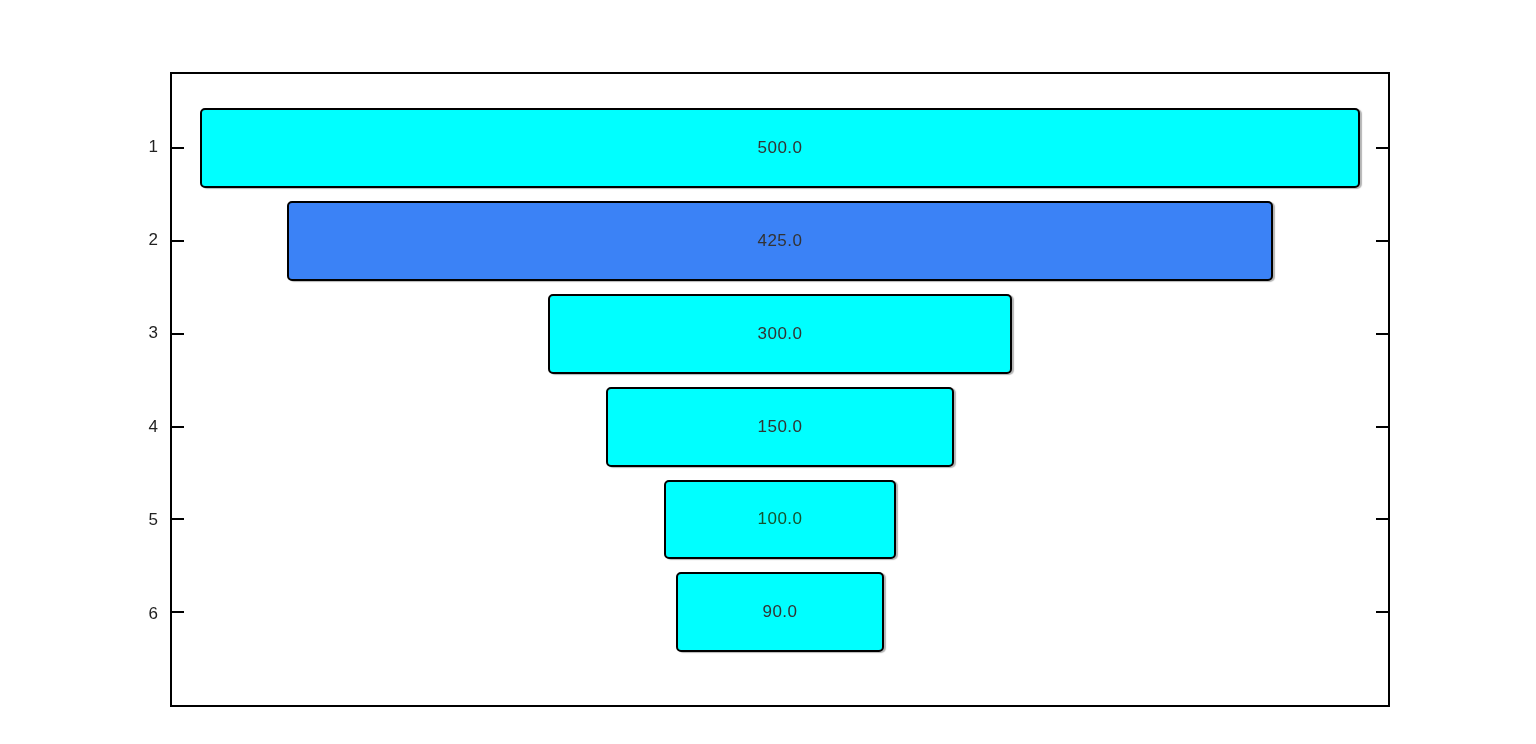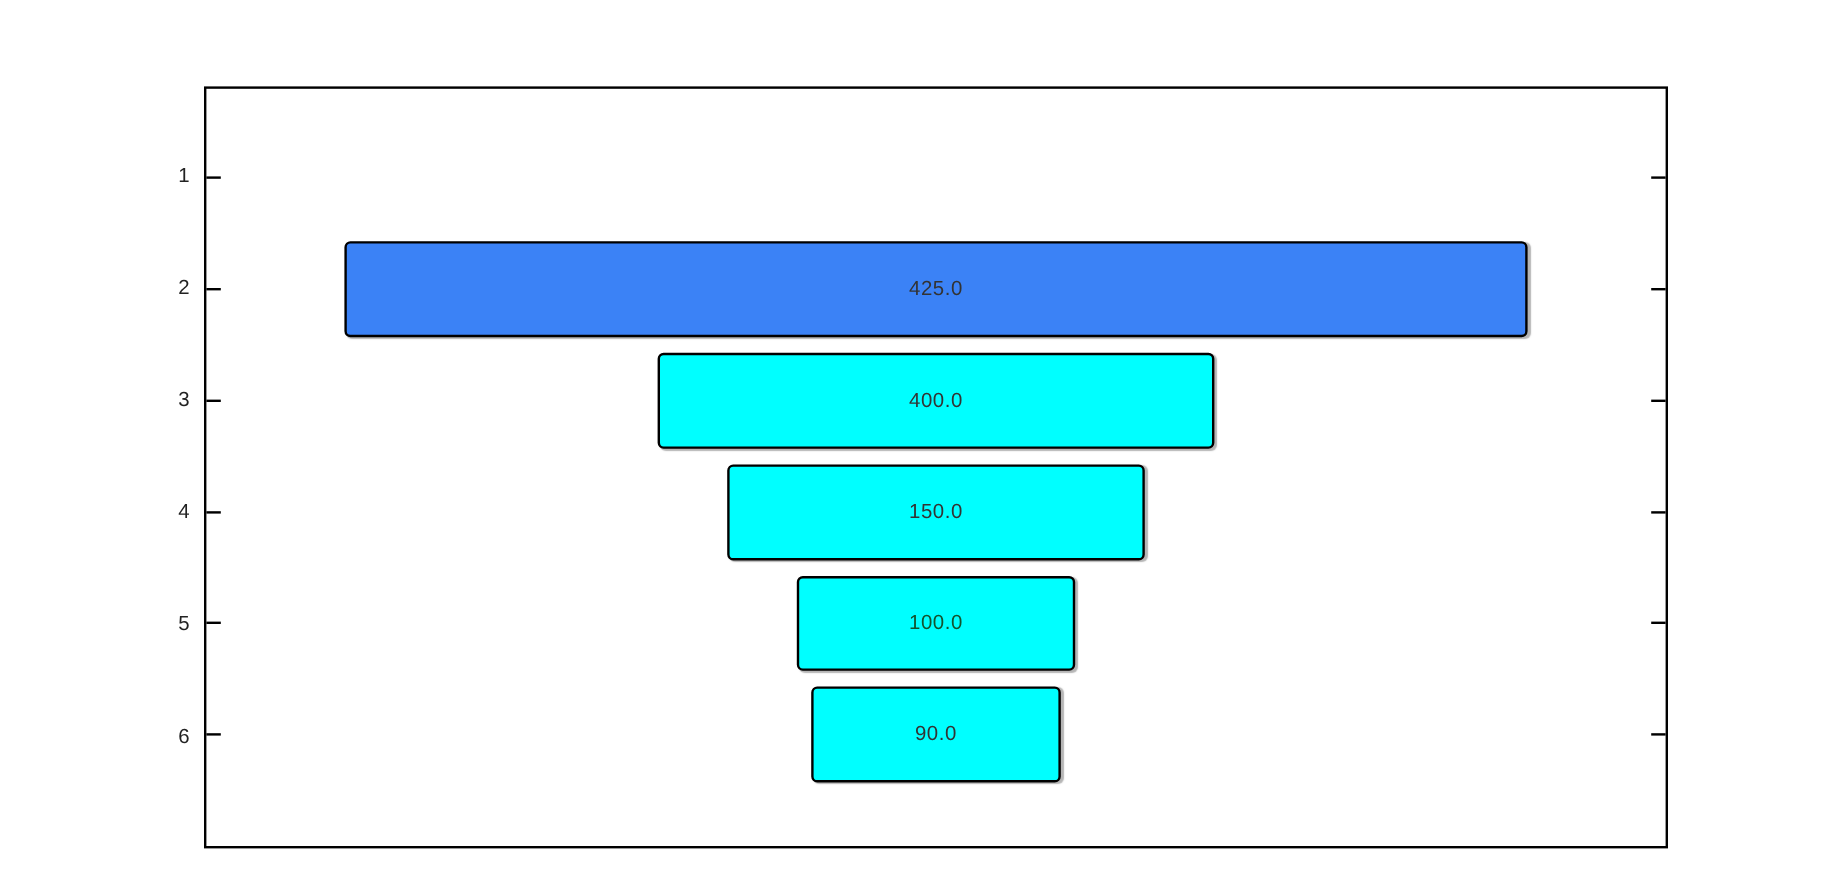--- a/index.html
+++ b/index.html
@@ -55,29 +55,32 @@
     font-size: 17px;
     color: #222222;
     line-height: 20px;
   }
 </style>
 </head>
 <body>
 
 <div class="figure">
   <div class="plot-area" id="plot-area">
+      <div class="funnel-bar" style="background: rgb(0, 255, 255); border-color: rgb(0, 0, 0); width: 95.4198%; left: 2.29008%; height: 12.6471%; top: 5.44118%;">
+        <span class="bar-value-label" style="color: rgb(51, 51, 51);">500.0</span>
+      </div>
       <div class="tick-mark left-side" style="background: rgb(0, 0, 0); top: calc(11.7647% - 1px);"></div>
       <div class="tick-mark right-side" style="background: rgb(0, 0, 0); top: calc(11.7647% - 1px);"></div>
       <div class="funnel-bar" style="background: #3b82f6; border-color: rgb(0, 0, 0); width: 81.1069%; left: 9.44656%; height: 12.6471%; top: 20.1471%;">
         <span class="bar-value-label" style="color: rgb(51, 51, 51);">425.0</span>
       </div>
       <div class="tick-mark left-side" style="background: rgb(0, 0, 0); top: calc(26.4706% - 1px);"></div>
       <div class="tick-mark right-side" style="background: rgb(0, 0, 0); top: calc(26.4706% - 1px);"></div>
       <div class="funnel-bar" style="background: rgb(0, 255, 255); border-color: rgb(0, 0, 0); width: 38.1679%; left: 30.916%; height: 12.6471%; top: 34.8529%;">
-        <span class="bar-value-label" style="color: rgb(51, 51, 51);">400.0</span>
+        <span class="bar-value-label" style="color: rgb(51, 51, 51);">300.0</span>
       </div>
       <div class="tick-mark left-side" style="background: rgb(0, 0, 0); top: calc(41.1765% - 1px);"></div>
       <div class="tick-mark right-side" style="background: rgb(0, 0, 0); top: calc(41.1765% - 1px);"></div>
       <div class="funnel-bar" style="background: rgb(0, 255, 255); border-color: rgb(0, 0, 0); width: 28.626%; left: 35.687%; height: 12.6471%; top: 49.5588%;">
         <span class="bar-value-label" style="color: rgb(51, 51, 51);">150.0</span>
       </div>
       <div class="tick-mark left-side" style="background: rgb(0, 0, 0); top: calc(55.8824% - 1px);"></div>
       <div class="tick-mark right-side" style="background: rgb(0, 0, 0); top: calc(55.8824% - 1px);"></div>
       <div class="funnel-bar" style="background: rgb(0, 255, 255); border-color: rgb(0, 0, 0); width: 19.084%; left: 40.458%; height: 12.6471%; top: 64.2647%;">
         <span class="bar-value-label" style="color: #14532d;">100.0</span>

